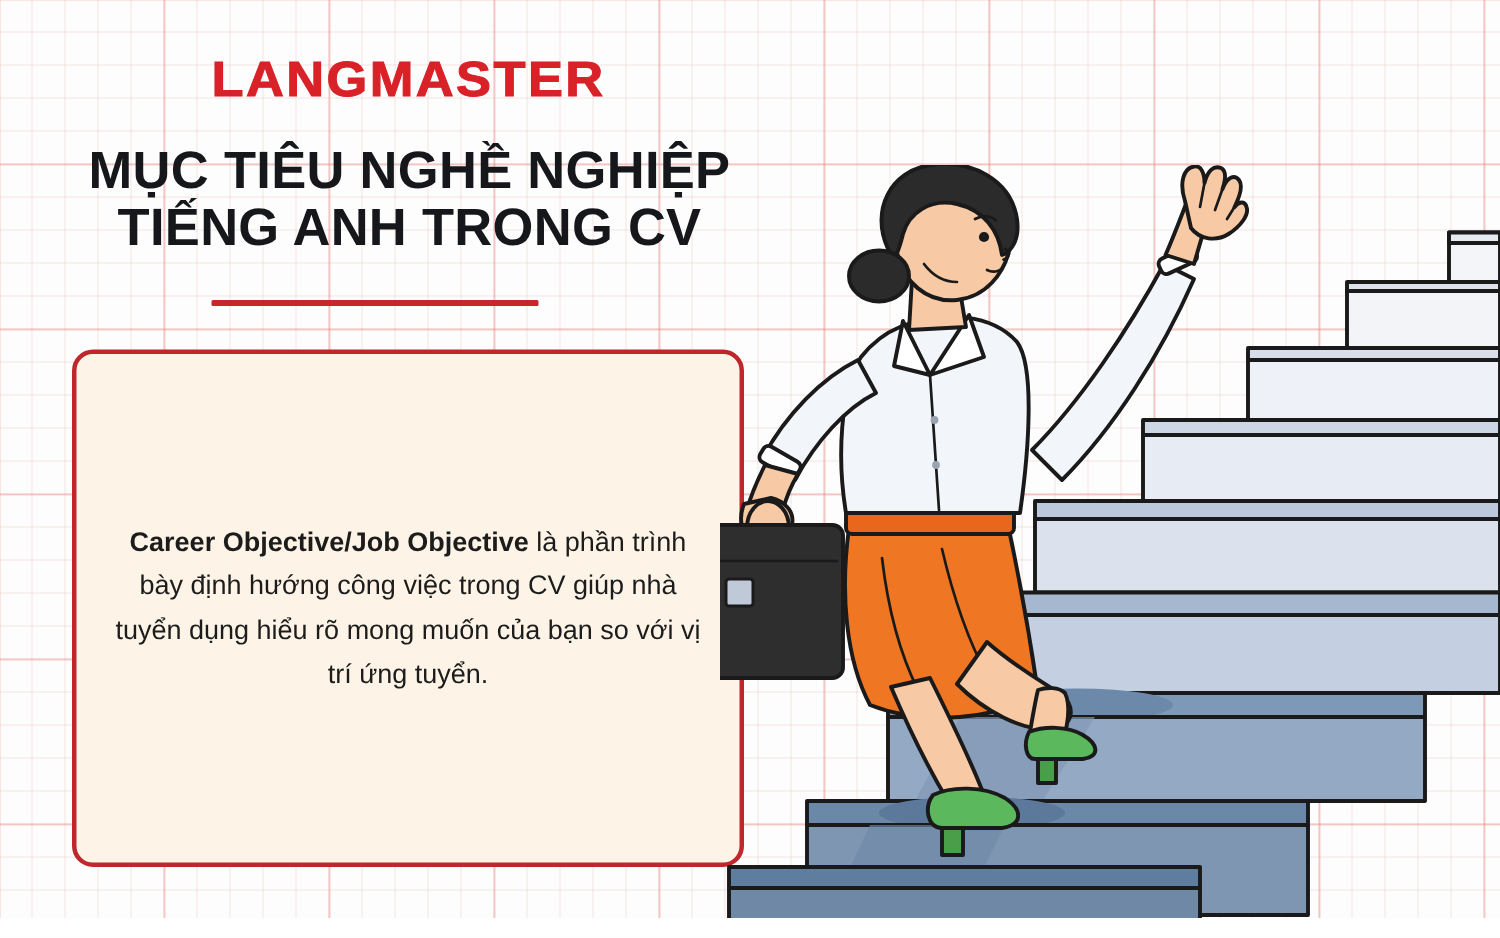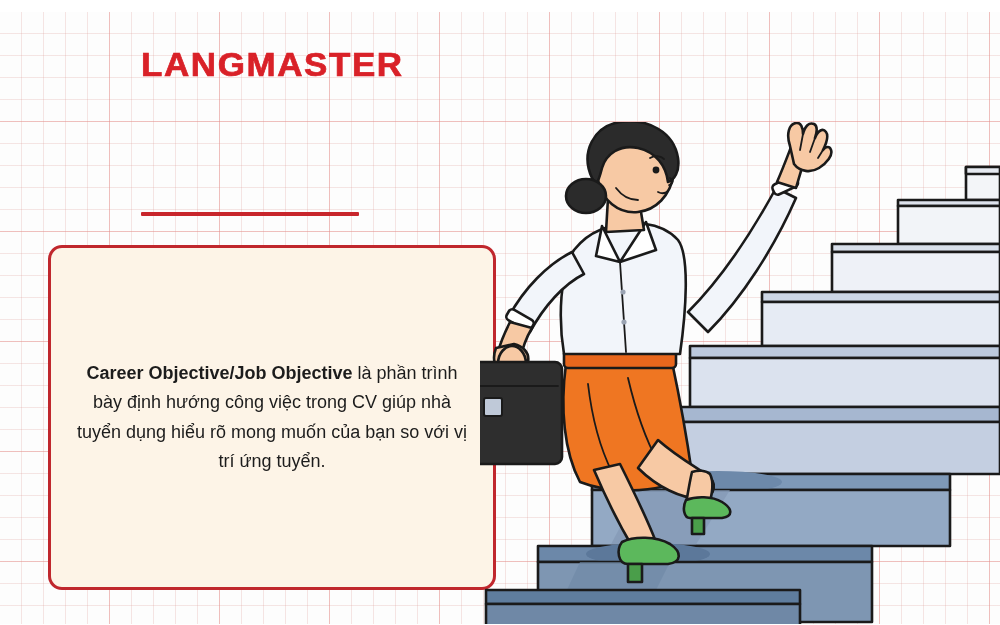--- a/index.html
+++ b/index.html
@@ -11,21 +11,20 @@
   #stage{
     position:relative;width:1000px;height:612px;overflow:hidden;
     background-color:#fdfdfd;
     background-image:
       linear-gradient(to right, rgba(231,140,135,.42) 1px, transparent 1px),
       linear-gradient(to bottom, rgba(231,140,135,.42) 1px, transparent 1px),
       linear-gradient(to right, rgba(225,170,166,.30) 1px, transparent 1px),
       linear-gradient(to bottom, rgba(225,170,166,.30) 1px, transparent 1px);
     background-size:110px 110px,110px 110px,22px 22px,22px 22px;
     background-position:-1px -1px,-1px -1px,-1px -1px,-1px -1px;
-    margin-top:12px;
   }
   
   .logo{
     position:absolute;left:141px;top:36px;
     font-family:"Liberation Sans","DejaVu Sans",sans-serif;
     font-weight:700;font-size:33px;line-height:1;
     letter-spacing:1.5px;
     color:#d92128;
     transform:scaleX(1.06);transform-origin:left center;
     -webkit-text-stroke:.7px #d92128;
@@ -61,20 +60,24 @@
   
   #art{position:absolute;left:480px;top:110px;width:520px;height:515px;}
 </style>
 </head>
 <body>
 
 <div id="stage">
 
   <div class="logo">LANGMASTER</div>
 
+  <div class="title">
+    <span>MỤC TIÊU NGHỀ NGHIỆP</span>
+    <span class="l2">TIẾNG ANH TRONG CV</span>
+  </div>
 
   <div class="divider"></div>
 
   <div class="card">
     <div class="card-text">
       <b>Career Objective/Job Objective</b><span> là phần trình bày định hướng công việc trong CV giúp nhà tuyển dụng hiểu rõ mong muốn của bạn so với vị trí ứng tuyển.</span>
     </div>
   </div>
 
   <svg id="art" viewBox="0 0 520 515">

